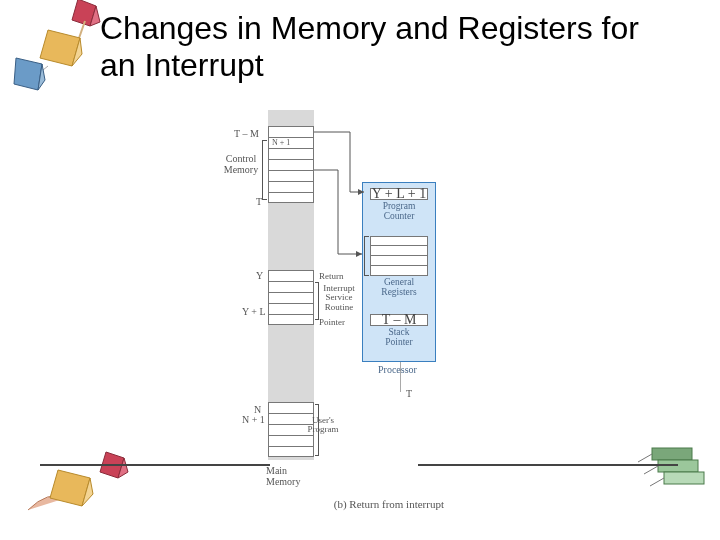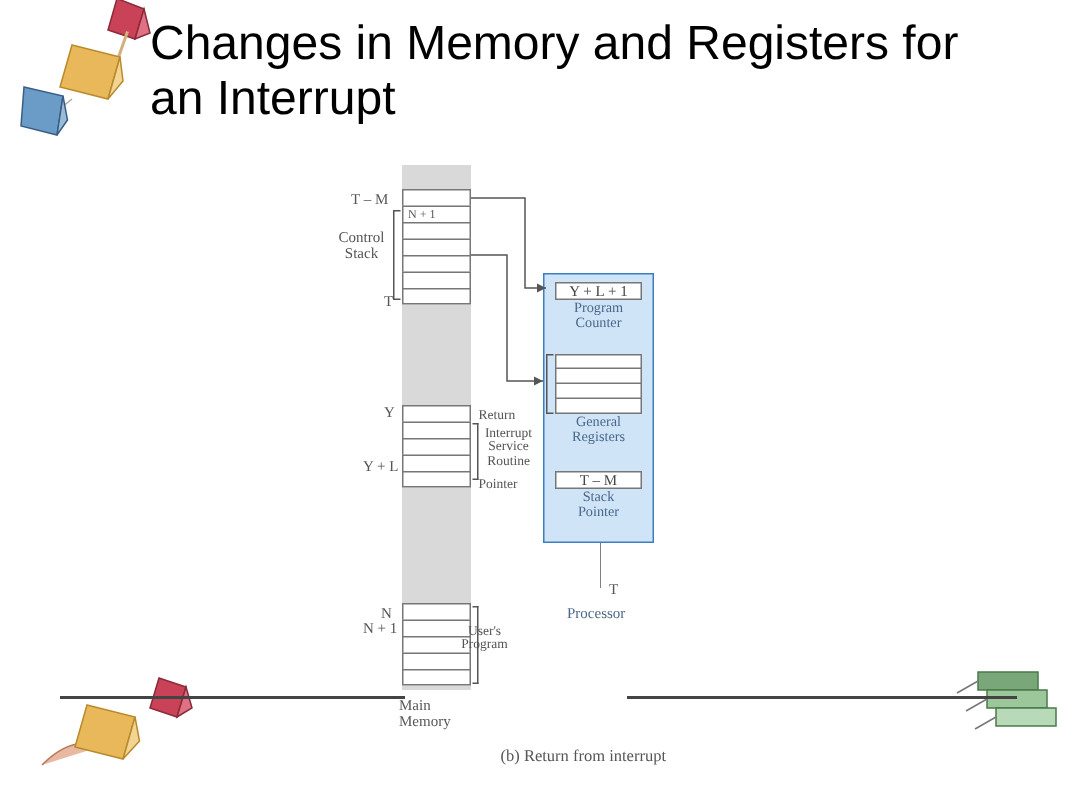--- a/index.html
+++ b/index.html
@@ -109,21 +109,21 @@
     height: 180px;
     background: #cfe4f7;
     border: 1px solid #3a7fbf;
     box-sizing: border-box;
   }
   .reg-box {
     position: absolute;
     background: #fff;
     border: 1px solid #777;
     box-sizing: border-box;
-    font-size: 10px;
+    font-size: 14px;
     text-align: center;
     display: flex;
     align-items: center;
     justify-content: center;
     white-space: nowrap;
     color: #444;
   }
   .reg-stack {
     position: absolute;
     left: 164px;
@@ -134,21 +134,20 @@
     font-size: 9.5px;
     color: #4b688a;
     text-align: center;
     line-height: 1.05;
     width: 50px;
   }
   .proc-lbl {
     position: absolute;
     font-size: 10px;
     color: #4b688a;
-    margin-top: 40px;
   }
   .main-mem-lbl {
     position: absolute;
     line-height: 1.05;
     color: #555;
   }
   .fig-caption {
     position: absolute;
     font-family: "Times New Roman", serif;
     font-size: 11px;
@@ -215,21 +214,21 @@
     <div class="slot" style="font-size:8px;padding-left:3px;line-height:10px">N + 1</div>
     <div class="slot"></div>
     <div class="slot"></div>
     <div class="slot"></div>
     <div class="slot"></div>
     <div class="slot"></div>
   </div>
   <div class="label" style="left:28px;top:18px">T – M</div>
   <div class="brace" style="left:56px;top:30px;width:4px;height:58px"></div>
   <div class="label center-text" style="left:16px;top:44px;width:38px;white-space:pre-line">Control
-Stack</div>
+Memory</div>
   <div class="label" style="left:50px;top:86px">T</div>
 
   <div class="mem-slots" style="top:160px">
     <div class="slot"></div>
     <div class="slot"></div>
     <div class="slot"></div>
     <div class="slot"></div>
     <div class="slot"></div>
   </div>
   <div class="label" style="left:50px;top:160px">Y</div>

